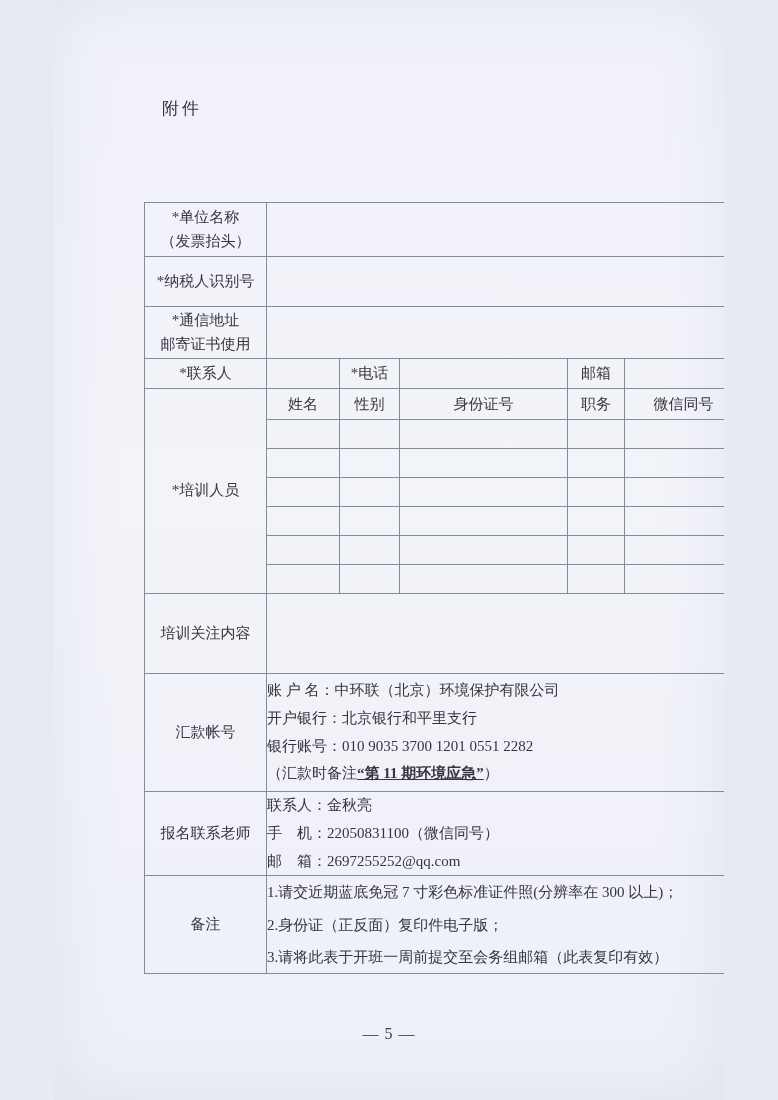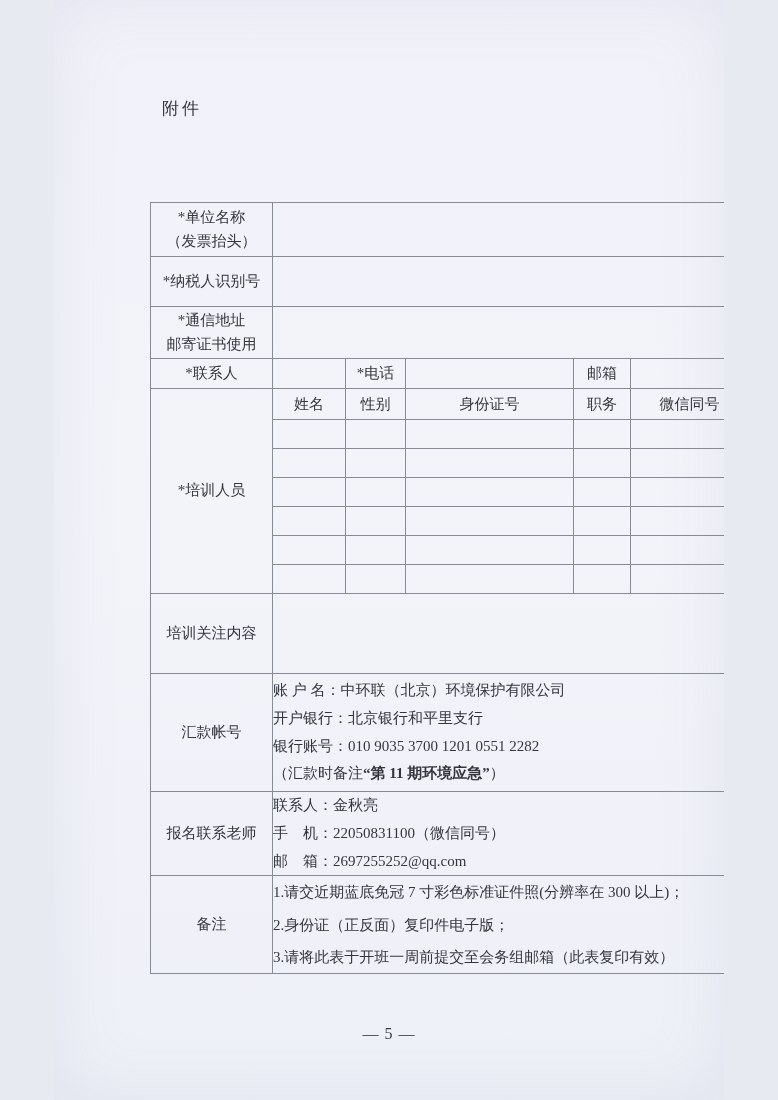--- a/index.html
+++ b/index.html
@@ -23,21 +23,21 @@
   }
 
   .doc-title {
     position:absolute; top:135px; left:0; width:100%;
     margin:0; text-align:center;
     font-size:27px; font-weight:600; letter-spacing:6px;
     color:#2e2f36;
   }
 
   table.form-table {
-    position:absolute; top:202px; left:96px;
+    position:absolute; top:202px; left:90px;
     width:598px;
     border-collapse:collapse; table-layout:fixed;
     font-size:15px;
   }
   .form-table td, .form-table th {
     border:1px solid #868c97;
     padding:0;
     font-weight:normal;
     vertical-align:middle;
   }
@@ -56,21 +56,21 @@
   tr.r-contact  { height:30px; }
   tr.r-thead    { height:31px; }
   tr.r-empty    { height:29px; }
   tr.r-focus    { height:80px; }
   tr.r-bank     { height:118px; }
   tr.r-teacher  { height:84px; }
   tr.r-remarks  { height:94px; }
 
   .text-cell { padding:8px 10px 8px 13px; vertical-align:middle; }
   .line      { line-height:1.85; white-space:pre-wrap; }
-  .bank-note-bold { font-weight:bold; }
+  .bank-note-bold { font-weight:bold;text-decoration:underline; }
   .remark-line { line-height:2.15; white-space:pre-wrap; }
 
   .page-footer {
     position:absolute; top:1025px; left:0; width:100%;
     text-align:center; font-size:16px; letter-spacing:1px;
     color:#3a3b44;
   }
 </style>
 </head>
 <body>

